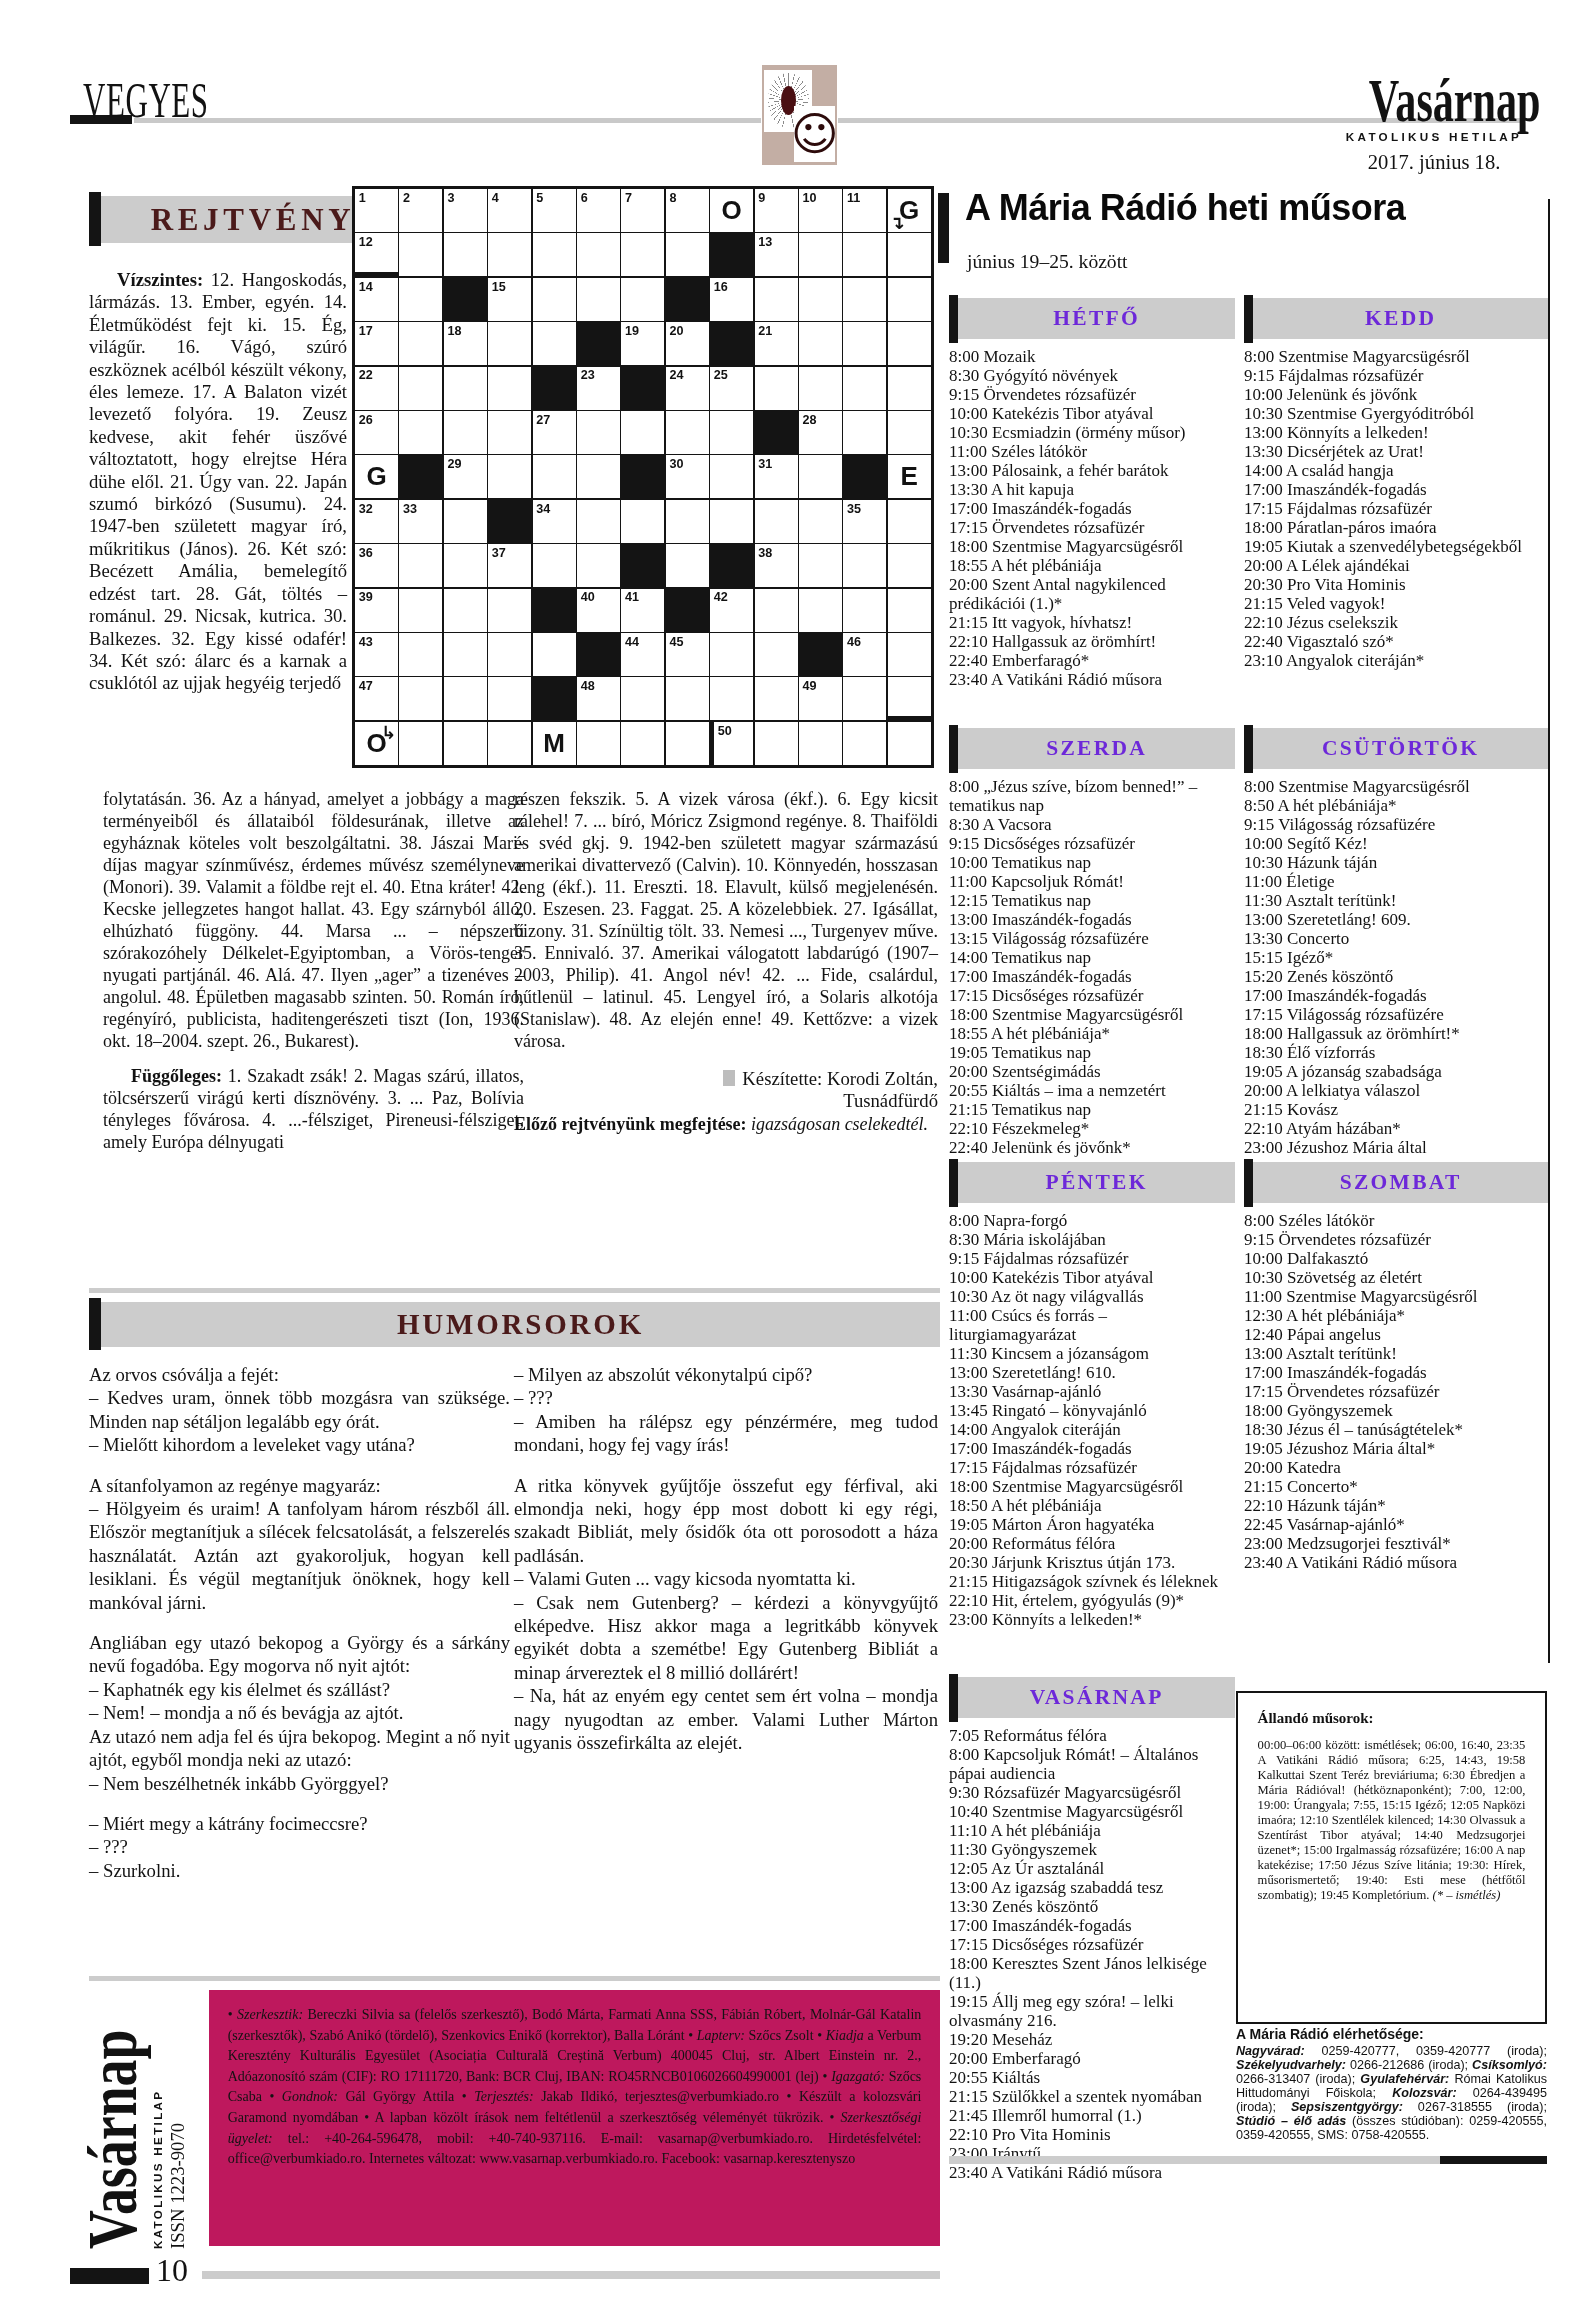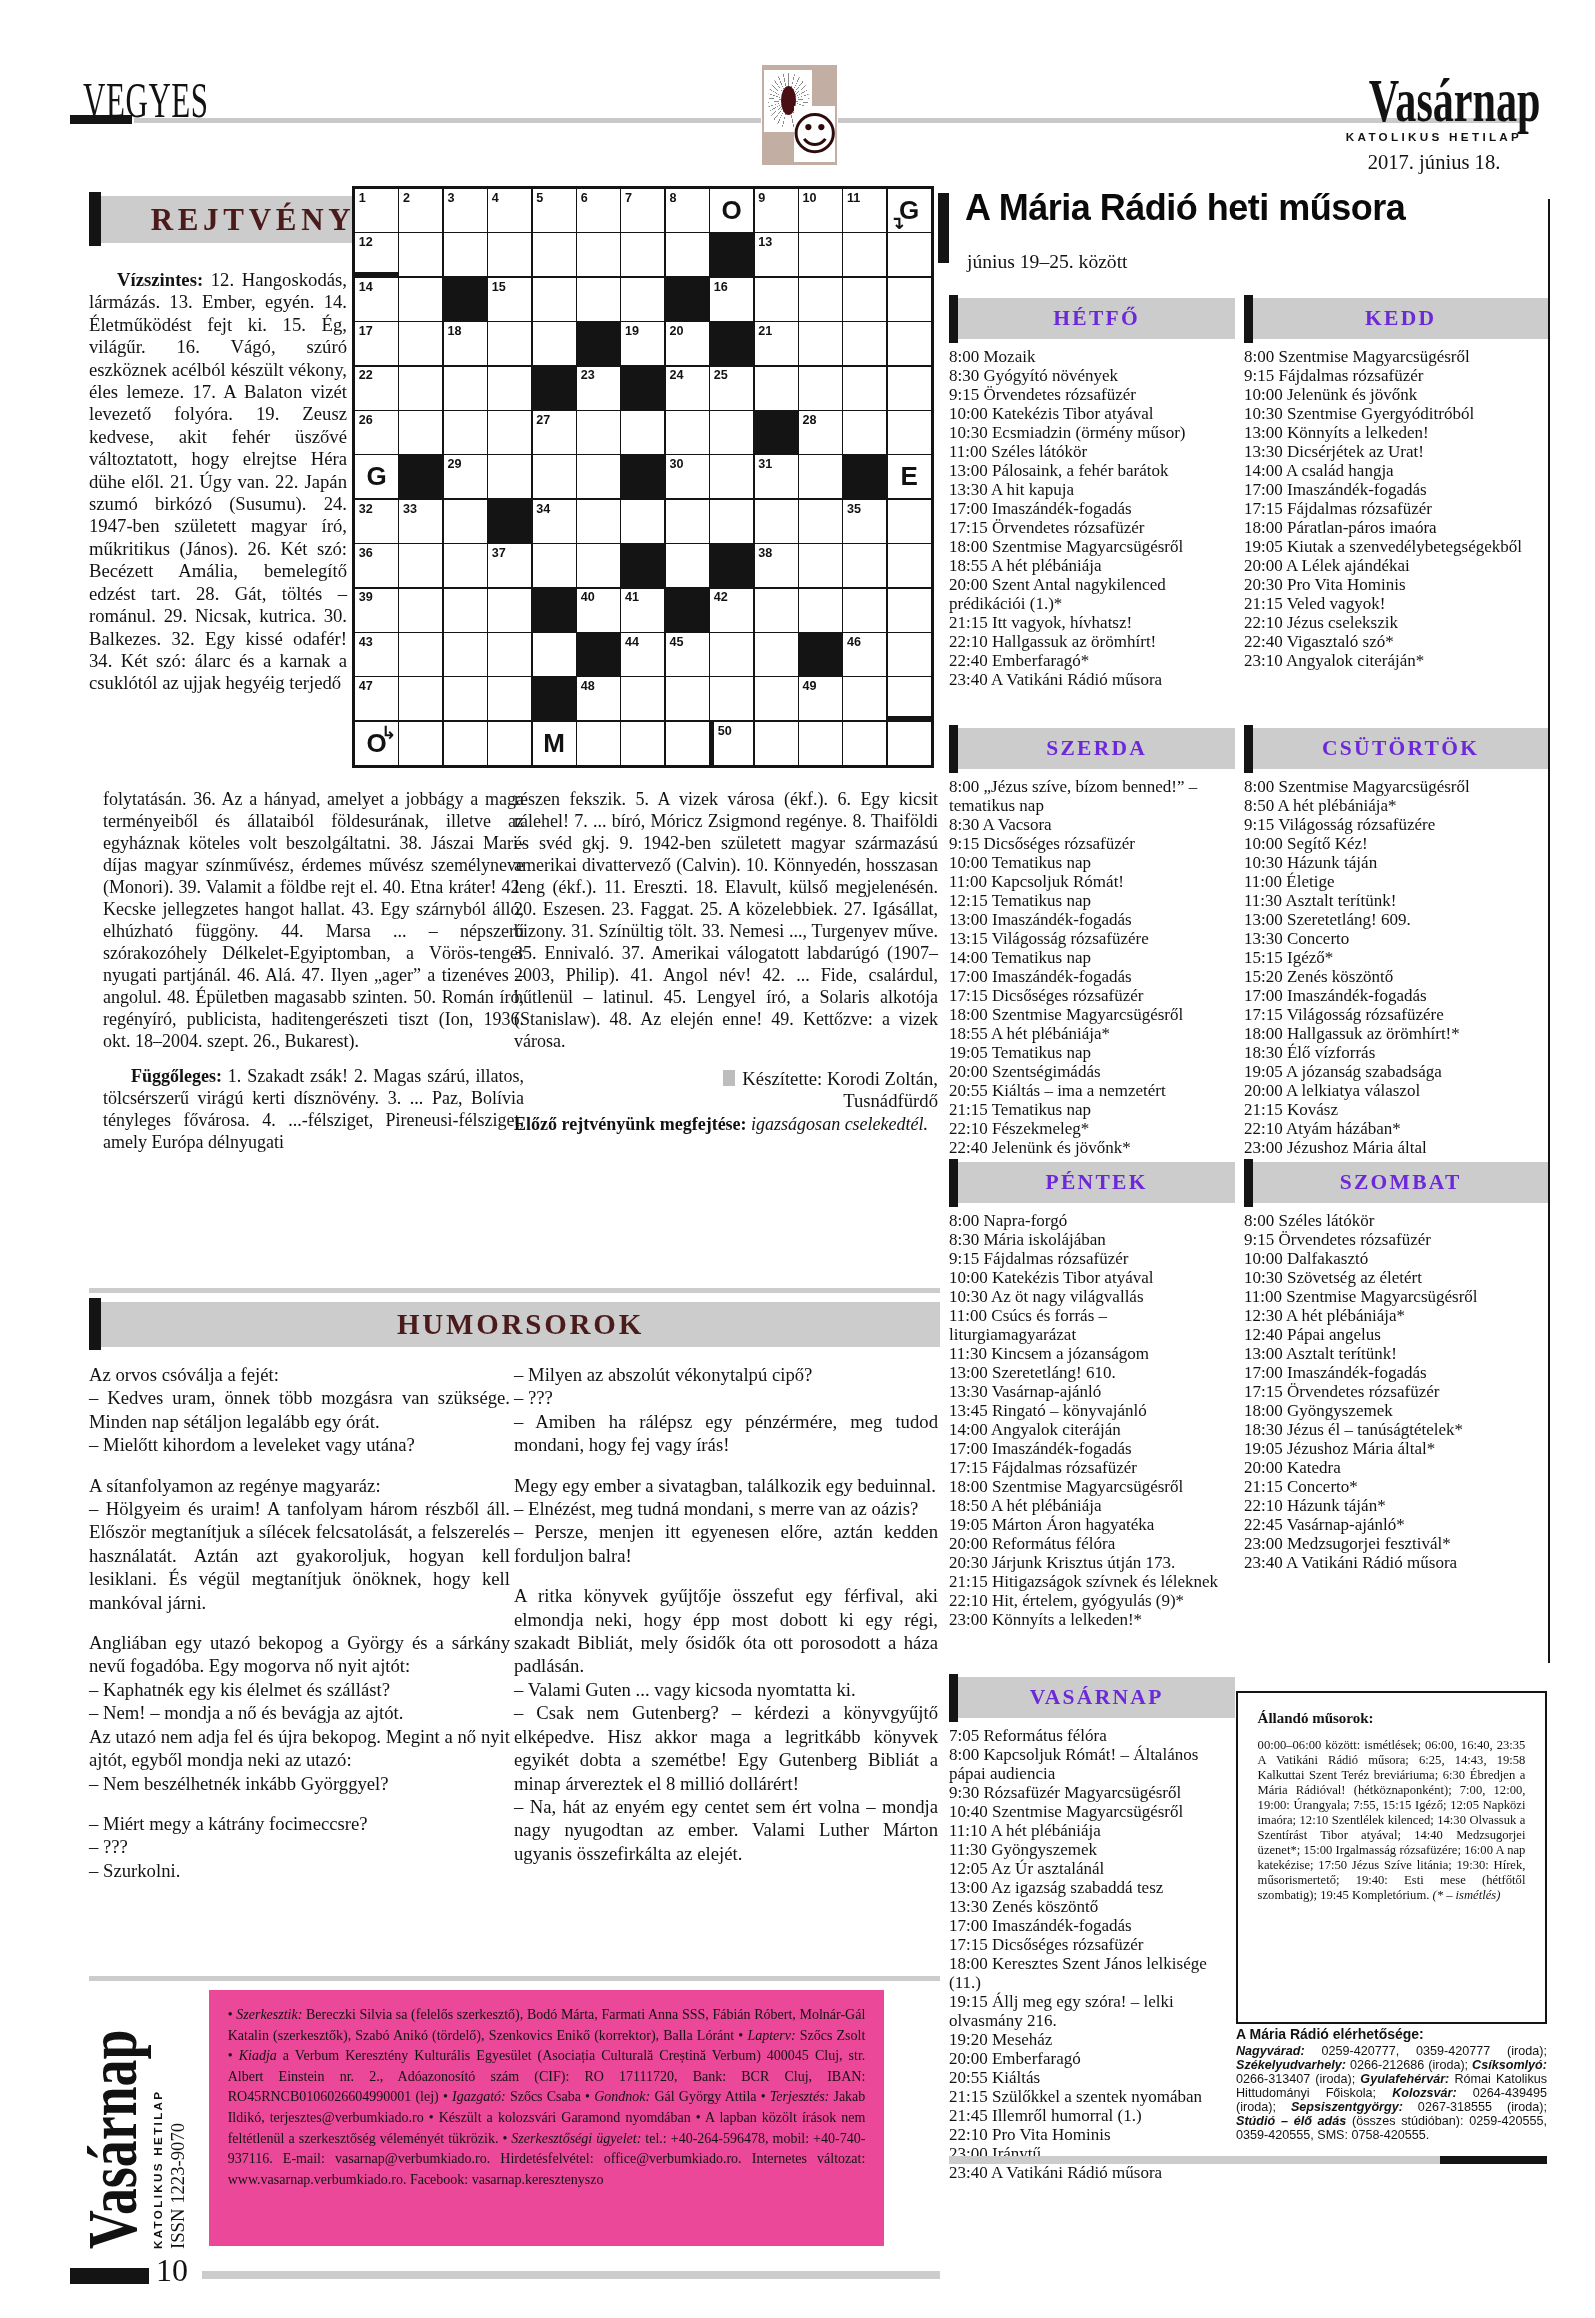--- a/index.html
+++ b/index.html
@@ -113,21 +113,21 @@
   .radio-bot-gray{left:949px;top:2156px;width:492px;height:7.5px;background:#ccc;}
   .radio-bot-black{left:1440px;top:2156px;width:107px;height:7.5px;background:#141414;}
 
   
   .vlogo{left:79px;top:2249px;transform:rotate(-90deg);transform-origin:top left;width:262px;}
   .vlogo-main{font-weight:bold;font-size:69px;line-height:1;white-space:nowrap;
         transform:scaleX(.78);transform-origin:left center;}
   .vlogo-sub{font-family:"Liberation Sans",sans-serif;font-weight:bold;font-size:11.7px;
         letter-spacing:2.3px;margin-top:2.8px;white-space:nowrap;}
   .vlogo-issn{font-size:18.7px;margin-top:3.7px;white-space:nowrap;}
-  #impressum{left:209px;top:1990px;width:675px;height:256px;background:#ec4899;
+  #impressum{left:209px;top:1990px;width:731px;height:256px;background:#be185d;
         padding:15px 18.7px;font-size:14px;line-height:20.6px;text-align:justify;}
   #impressum .it{font-style:italic;}
   .pg-black{left:70px;top:2268px;width:79px;height:16px;background:#141414;}
   .pg-num{left:156px;top:2252px;font-size:32px;}
   .pg-gray{left:202px;top:2271px;width:738px;height:8px;background:#ccc;}
 </style>
 </head>
 <body>
 
 <div id="page">
@@ -492,25 +492,20 @@
         <div>– Miért megy a kátrány focimeccsre?</div>
         <div>– ???</div>
         <div>– Szurkolni.</div>
       </div>
     </div>
   <div id="humor-col2" class="jokes">
       <div class="joke">
         <div>– Milyen az abszolút vékonytalpú cipő?</div>
         <div>– ???</div>
         <div>– Amiben ha rálépsz egy pénzérmére, meg tudod mondani, hogy fej vagy írás!</div>
-      </div>
-      <div class="joke">
-        <div>Megy egy ember a sivatagban, találkozik egy beduinnal.</div>
-        <div>– Elnézést, meg tudná mondani, s merre van az oázis?</div>
-        <div>– Persze, menjen itt egyenesen előre, aztán kedden forduljon balra!</div>
       </div>
       <div class="joke">
         <div>A ritka könyvek gyűjtője összefut egy férfival, aki elmondja neki, hogy épp most dobott ki egy régi, szakadt Bibliát, mely ősidők óta ott porosodott a háza padlásán.</div>
         <div>– Valami Guten ... vagy kicsoda nyomtatta ki.</div>
         <div>– Csak nem Gutenberg? – kérdezi a könyvgyűjtő elképedve. Hisz akkor maga a legritkább könyvek egyikét dobta a szemétbe! Egy Gutenberg Bibliát a minap árvereztek el 8 millió dollárért!</div>
         <div>– Na, hát az enyém egy centet sem ért volna – mondja nagy nyugodtan az ember. Valami Luther Márton ugyanis összefirkálta az elejét.</div>
       </div>
     </div>
 
   <div class="abs hr-gray hr2"></div>

